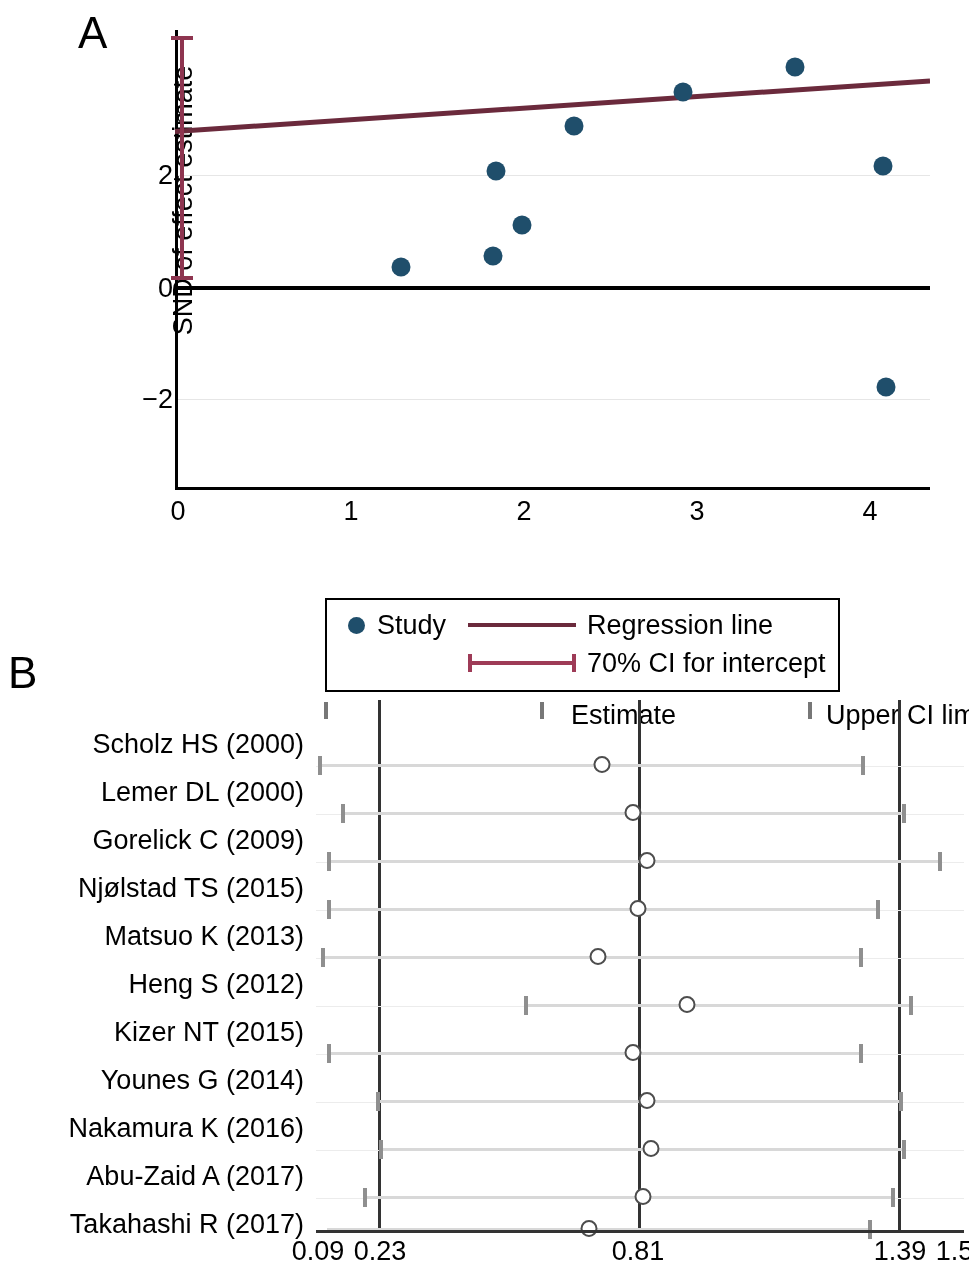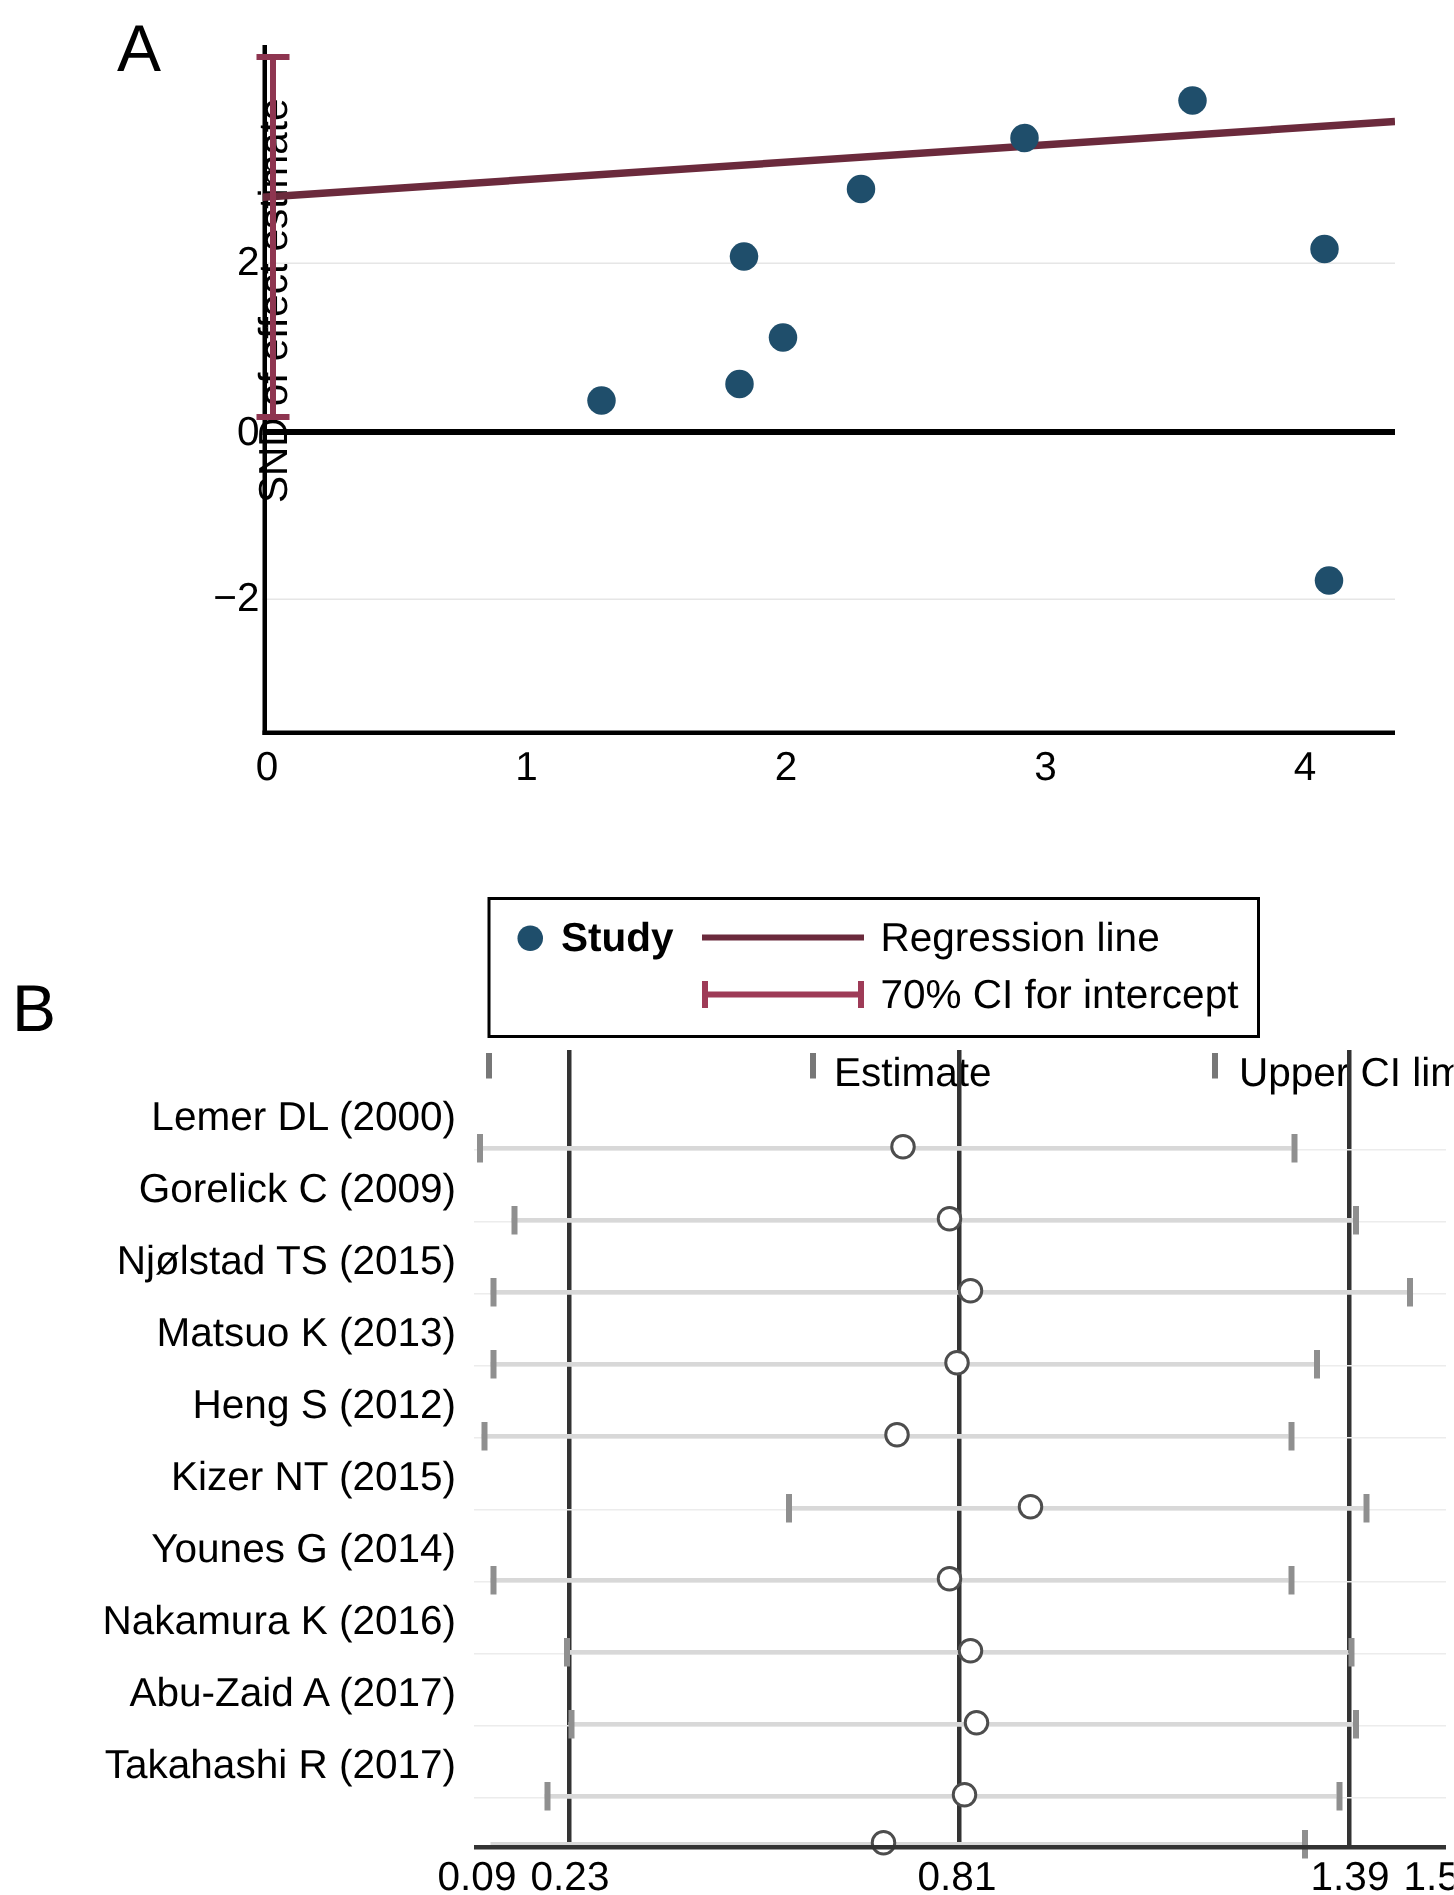--- a/index.html
+++ b/index.html
@@ -151,21 +151,20 @@
   .legend-row {
     display: flex;
     align-items: center;
     height: 38px;
   }
   .legend-row .lg-key {
     width: 120px;
     display: flex;
     align-items: center;
     justify-content: center;
-    font-weight: bold;
   }
   .legend-row .lg-label {
     font-size: 27px;
     white-space: nowrap;
   }
   .legend-dot {
     width: 17px;
     height: 17px;
     border-radius: 50%;
     background: #1f4e6b;
@@ -380,37 +379,38 @@
       </span>
     </div>
     <span class="lg-label">70% CI for intercept</span>
   </div>
 </div>
 
 <div id="panel-b">
   <div class="panel-letter" id="panel-b-letter" style="left:8px; top:8px;">B</div>
 
   <div id="forest-labels">
+    <div class="forest-label">Scholz HS (2000)</div>
     <div class="forest-label">Lemer DL (2000)</div>
     <div class="forest-label">Gorelick C (2009)</div>
     <div class="forest-label">Njølstad TS (2015)</div>
     <div class="forest-label">Matsuo K (2013)</div>
     <div class="forest-label">Heng S (2012)</div>
     <div class="forest-label">Kizer NT (2015)</div>
     <div class="forest-label">Younes G (2014)</div>
     <div class="forest-label">Nakamura K (2016)</div>
     <div class="forest-label">Abu-Zaid A (2017)</div>
     <div class="forest-label">Takahashi R (2017)</div>
   </div>
 
   <div id="forest-plot">
     <div class="forest-inner">
 
       <div class="header-tick" style="left:8px;"></div>
-      <div class="header-text" style="left:240px;text-align:right;">Estimate</div>
+      <div class="header-text" style="left:255px;text-align:right;">Estimate</div>
       <div class="header-tick" style="left:224px;"></div>
       <div class="header-tick" style="left:492px;"></div>
       <div class="header-text" style="left:510px;">Upper CI limit</div>
 
       <div class="vline" style="left:62px;"></div>
       <div class="vline" style="left:322px;"></div>
       <div class="vline" style="left:582px;"></div>
 
       <div class="row" style="top:42px;">
         <div class="row-base"></div>

